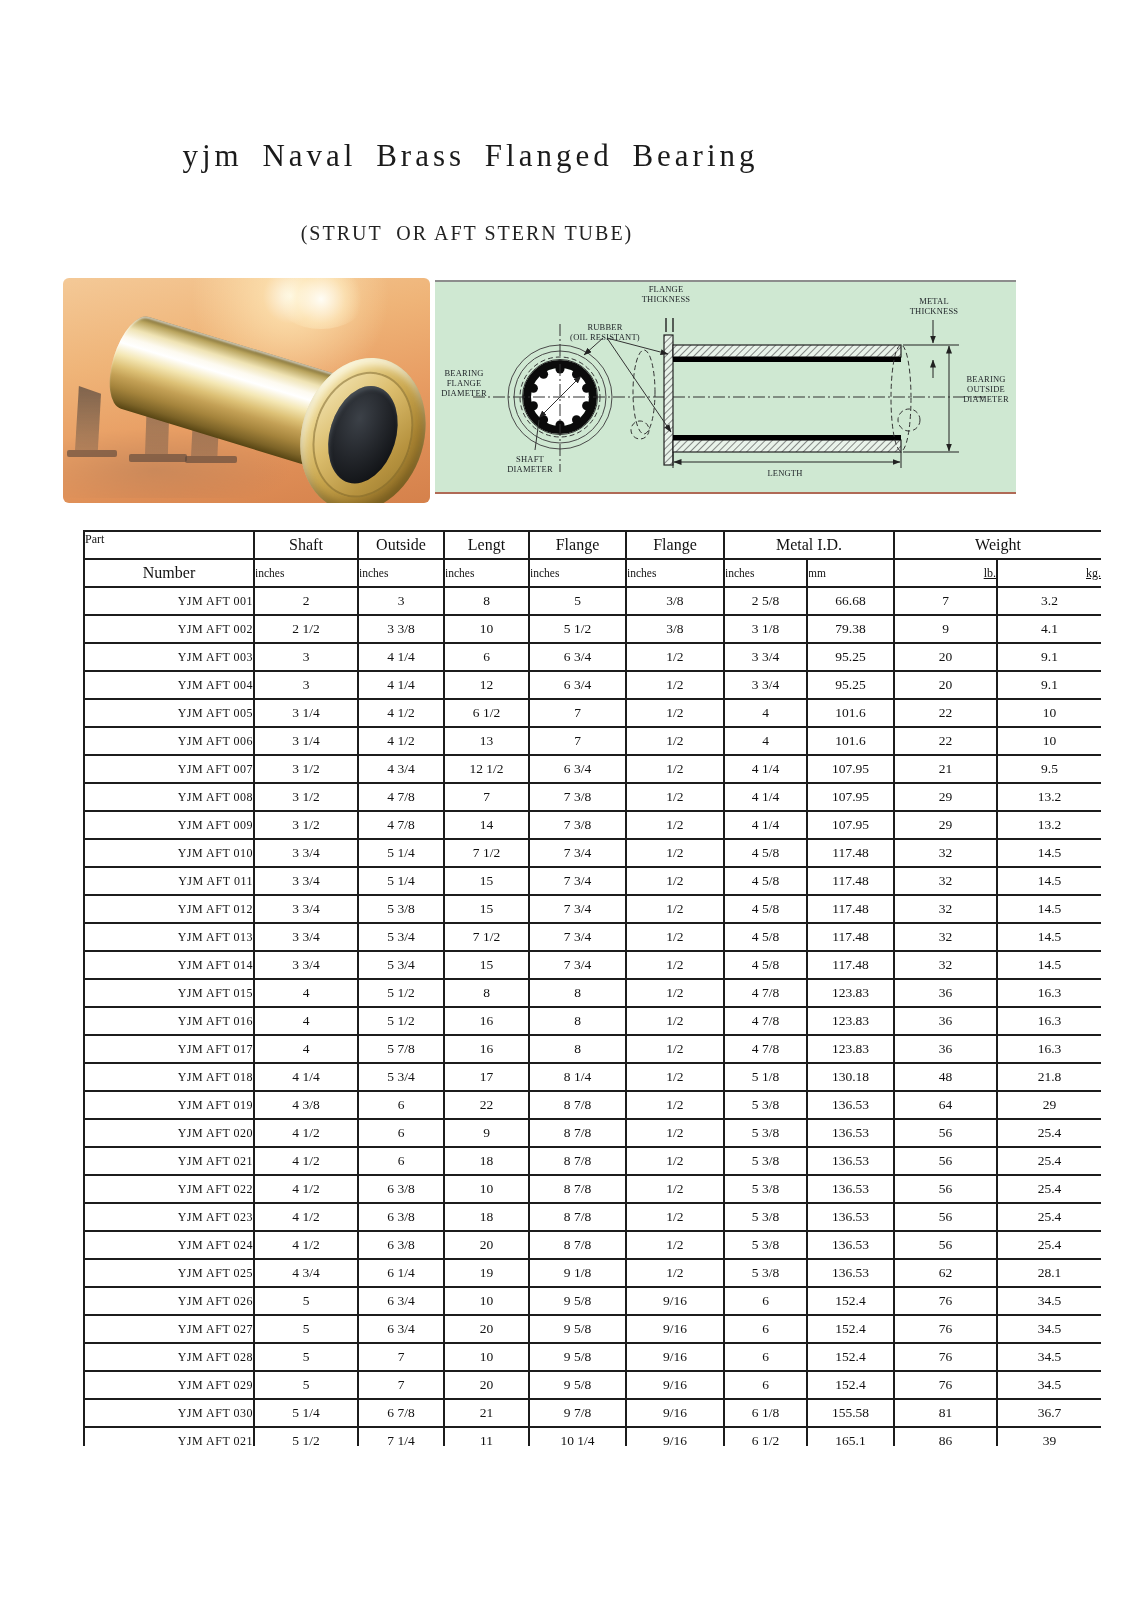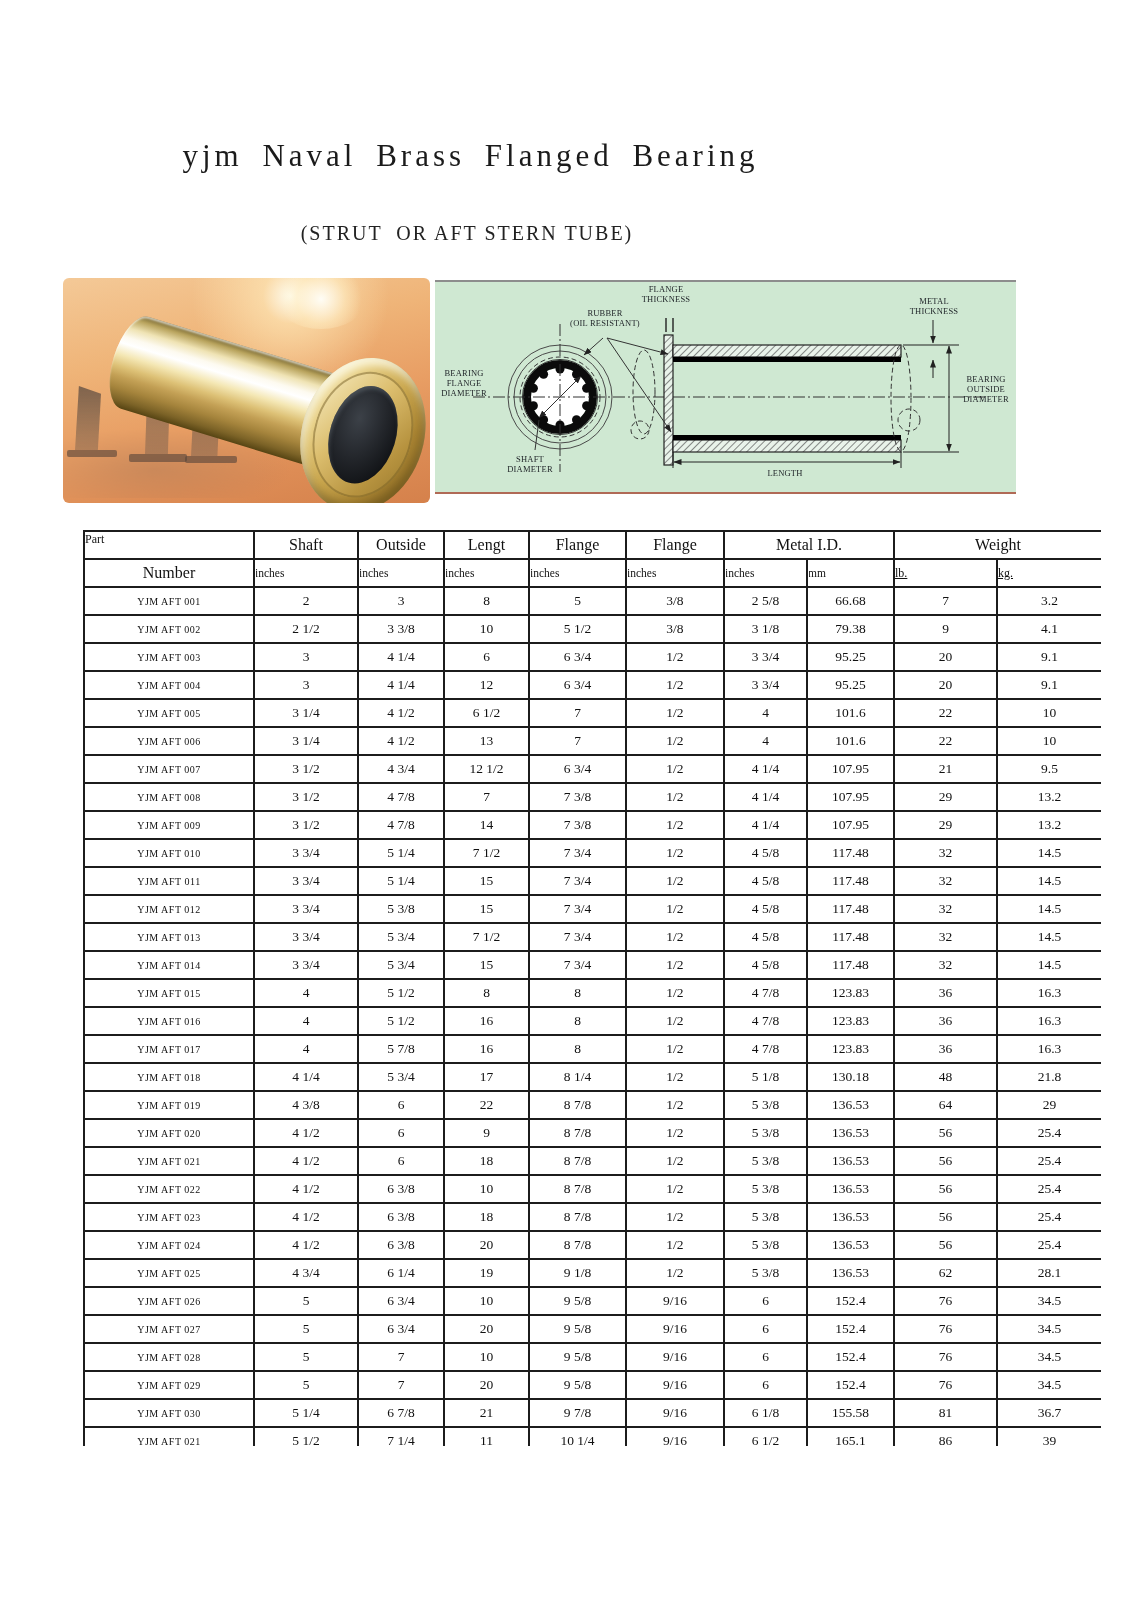--- a/index.html
+++ b/index.html
@@ -73,22 +73,22 @@
     color:#23282c;text-align:center;white-space:pre-line;letter-spacing:.2px;
   }
   
   .tablewrap{position:absolute;left:55px;top:530px;width:1018px;height:916px;overflow:hidden;padding-left:28px;}
   table.spec{border-collapse:collapse;table-layout:fixed;width:1018px;}
   table.spec td{border:2px solid #1c1c1c;height:26px;padding:0;overflow:hidden;}
   td.part-hd{vertical-align:top;text-align:left;font-size:12px;padding:1px 3px;height:25px;}
   td.hc{text-align:center;font-size:16px;}
   td.numhd{text-align:center;font-size:16px;}
   td.unit{text-align:left;font-size:11.5px;padding-left:3px;vertical-align:middle;border-radius:6px;}
-  td.unitc{text-align:left;font-size:12px;text-decoration:underline;}
-  td.pn{text-align:center;font-size:10px;letter-spacing:.5px;}
+  td.unitc{text-align:right;font-size:12px;text-decoration:underline;}
+  td.pn{text-align:right;font-size:12px;letter-spacing:.5px;}
   td.val{text-align:center;font-size:13.5px;}
 </style>
 </head>
 <body>
 
 <div class="title">yjm Naval Brass Flanged Bearing</div>
 <div class="subtitle">(STRUT  OR AFT STERN TUBE)</div>
 
 <div class="photo">
   <div class="sun"></div>
@@ -170,21 +170,21 @@
     <line x1="466" y1="170" x2="466" y2="186" stroke="#222" stroke-width="1"></line>
     <line x1="239" y1="180" x2="465" y2="180" stroke="#222" stroke-width="1" marker-start="url(#arr)" marker-end="url(#arr)"></line>
 
     <line x1="168" y1="56" x2="149" y2="73" stroke="#333" stroke-width="1" marker-end="url(#arr)"></line>
     <line x1="172" y1="56" x2="233" y2="72" stroke="#333" stroke-width="1" marker-end="url(#arr)"></line>
     <line x1="172" y1="56" x2="236" y2="150" stroke="#333" stroke-width="1" marker-end="url(#arr)"></line>
   </svg>
 
   <div class="dlabel" style="left:195px;top:2px;width:72px;">FLANGE
 THICKNESS</div>
-  <div class="dlabel" style="left:118px;top:26px;width:104px;">RUBBER
+  <div class="dlabel" style="left:118px;top:40px;width:104px;">RUBBER
 (OIL RESISTANT)</div>
   <div class="dlabel" style="left:466px;top:14px;width:66px;">METAL
 THICKNESS</div>
   <div class="dlabel" style="left:0px;top:86px;width:58px;">BEARING
 FLANGE
 DIAMETER</div>
   <div class="dlabel" style="left:522px;top:92px;width:58px;">BEARING
 OUTSIDE
 DIAMETER</div>
   <div class="dlabel" style="left:60px;top:172px;width:70px;">SHAFT

